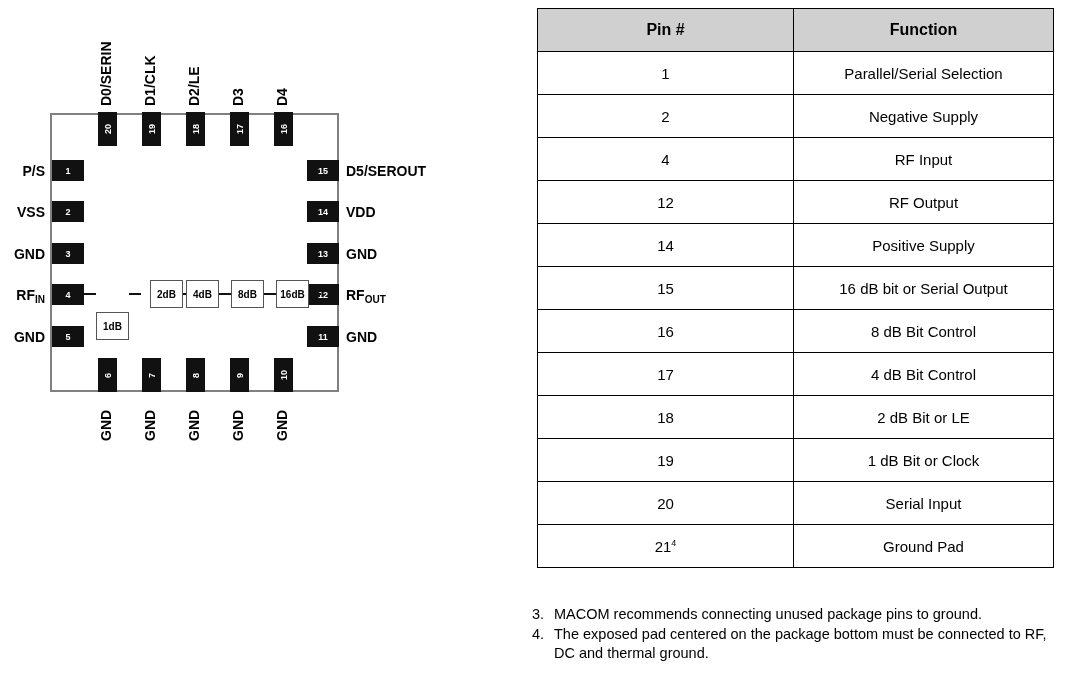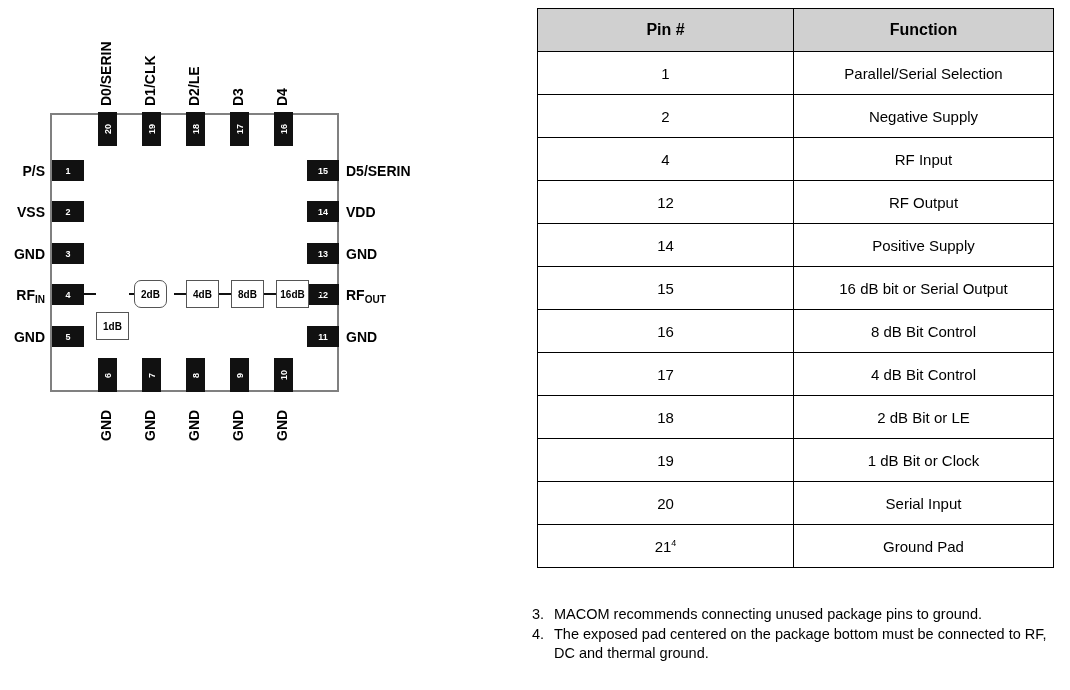--- a/index.html
+++ b/index.html
@@ -190,21 +190,21 @@
   <div class="pin-label left" style="left:0px; top:246px; width:45px;">GND</div>
   <div class="pin-label left" style="left:0px; top:287px; width:45px;"><span>RF</span><sub>IN</sub></div>
   <div class="pin-label left" style="left:0px; top:329px; width:45px;">GND</div>
 
   <div class="pad side" style="left:307px; top:160px;">15</div>
   <div class="pad side" style="left:307px; top:201px;">14</div>
   <div class="pad side" style="left:307px; top:243px;">13</div>
   <div class="pad side" style="left:307px; top:284px;">12</div>
   <div class="pad side" style="left:307px; top:326px;">11</div>
 
-  <div class="pin-label right" style="left:346px; top:163px;">D5/SERIN</div>
+  <div class="pin-label right" style="left:346px; top:163px;">D5/SEROUT</div>
   <div class="pin-label right" style="left:346px; top:204px;">VDD</div>
   <div class="pin-label right" style="left:346px; top:246px;">GND</div>
   <div class="pin-label right" style="left:346px; top:287px;"><span>RF</span><sub>OUT</sub></div>
   <div class="pin-label right" style="left:346px; top:329px;">GND</div>
 
   <div class="pad tb vert-num" style="left:98px;  top:358px;">6</div>
   <div class="pad tb vert-num" style="left:142px; top:358px;">7</div>
   <div class="pad tb vert-num" style="left:186px; top:358px;">8</div>
   <div class="pad tb vert-num" style="left:230px; top:358px;">9</div>
   <div class="pad tb vert-num" style="left:274px; top:358px;">10</div>
@@ -216,21 +216,21 @@
   <div class="pin-label vertical" style="left:274px; top:403px; height:38px;">GND</div>
 
   <div class="wire" style="left:84px;  top:293px; width:12px;"></div>
   <div class="wire" style="left:129px; top:293px; width:12px;"></div>
   <div class="wire" style="left:174px; top:293px; width:12px;"></div>
   <div class="wire" style="left:219px; top:293px; width:12px;"></div>
   <div class="wire" style="left:264px; top:293px; width:12px;"></div>
   <div class="wire" style="left:309px; top:293px; width:12px;"></div>
 
   <div class="atten-block" style="left:96px;  top:280px;margin-top:32px;">1dB</div>
-  <div class="atten-block" style="left:134px; top:280px;border-radius:7px;">2dB</div>
+  <div class="atten-block" style="left:150px; top:280px;">2dB</div>
   <div class="atten-block" style="left:186px; top:280px;">4dB</div>
   <div class="atten-block" style="left:231px; top:280px;">8dB</div>
   <div class="atten-block" style="left:276px; top:280px;">16dB</div>
 
 </div>
 
 <table id="pin-table">
   <colgroup>
     <col class="c-pin">
     <col class="c-fn">

